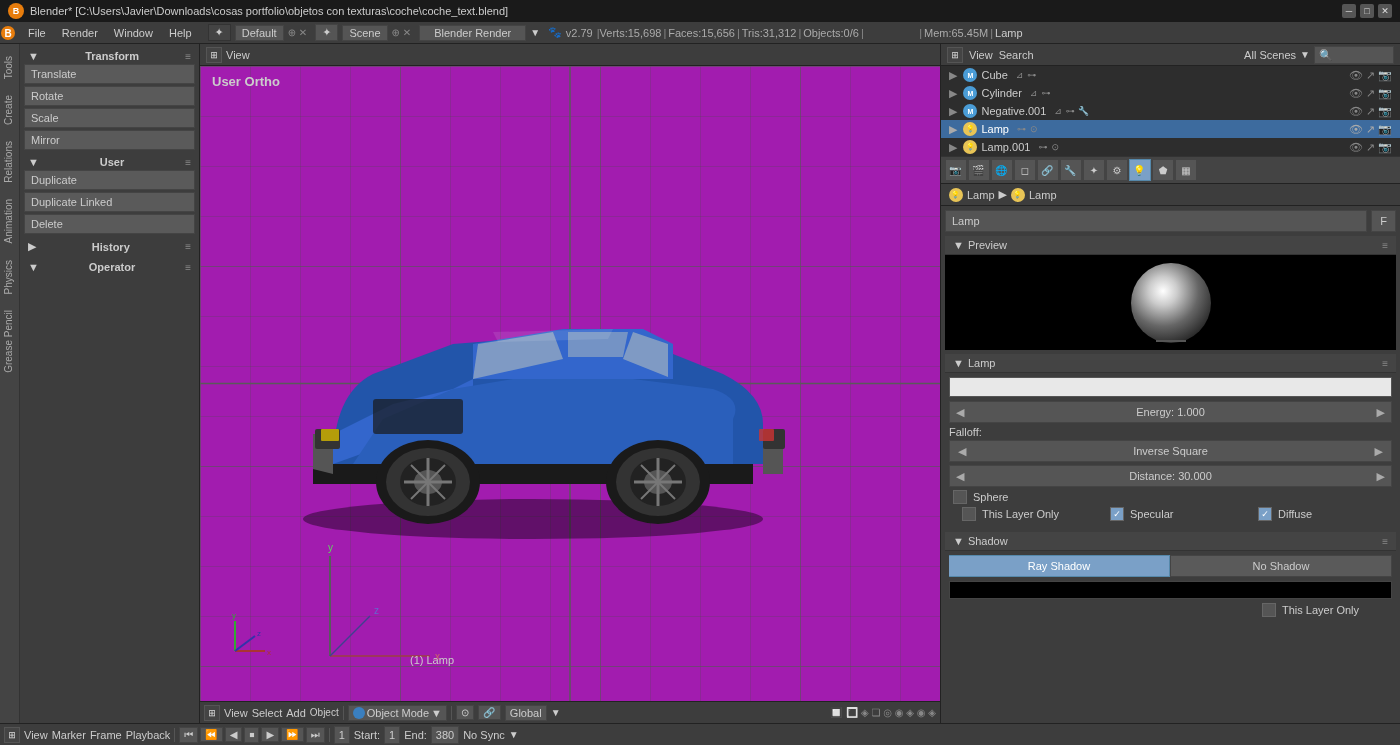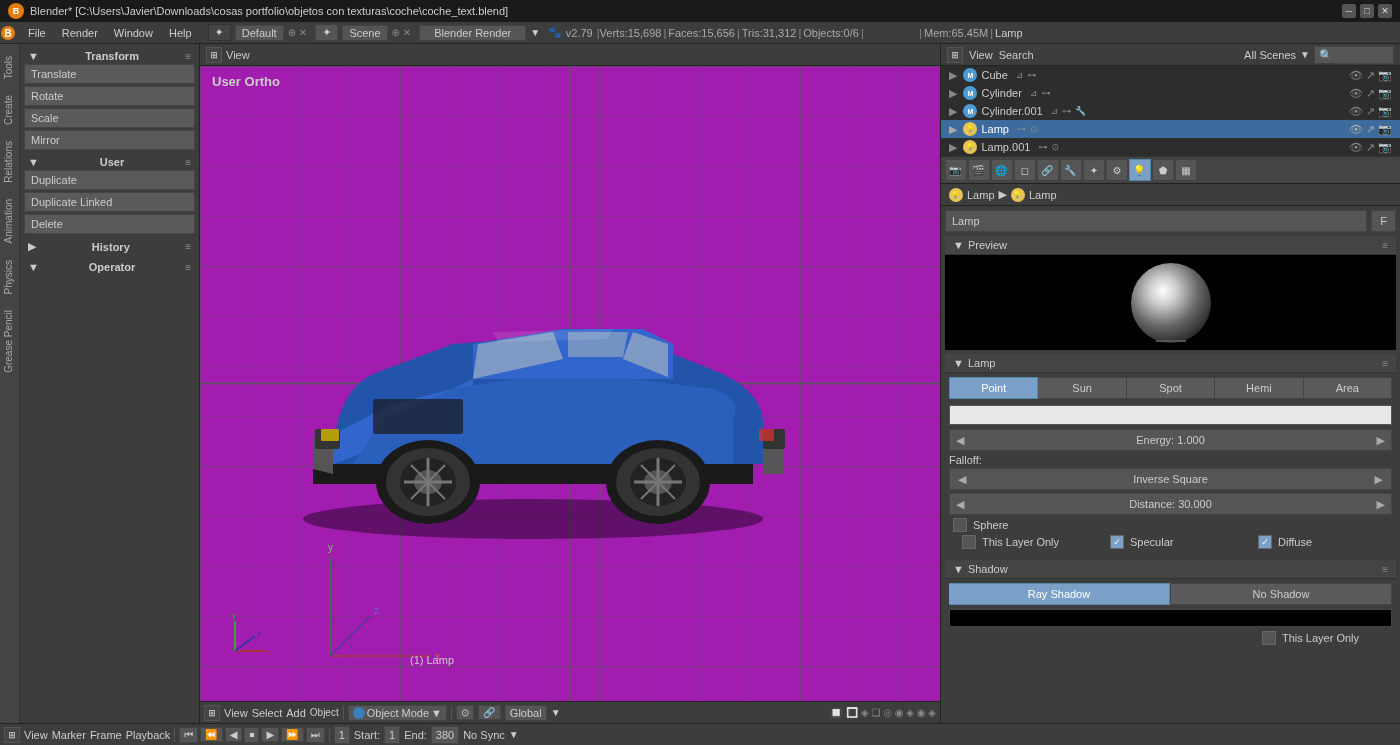--- a/index.html
+++ b/index.html
@@ -314,21 +314,21 @@
         <div style="margin-left:auto; display:flex; gap:3px;">
           <span style="font-size:11px; color:#888; cursor:pointer;">👁</span>
           <span style="font-size:11px; color:#888; cursor:pointer;">↗</span>
           <span style="font-size:11px; color:#888; cursor:pointer;">📷</span>
         </div>
       </div>
 
       <div style="display:flex; align-items:center; padding:2px 8px; font-size:11px; color:#ccc; cursor:pointer; gap:4px;">
         <span style="color:#888; margin-right:2px;">▶</span>
         <div style="width:14px; height:14px; border-radius:50%; background:#4a9cd6; display:flex; align-items:center; justify-content:center; font-size:7px; font-weight:bold; color:white; flex-shrink:0;">M</div>
-        <span>Cylinder.001</span>
+        <span>Negative.001</span>
         <span style="margin-left:4px; color:#888; font-size:9px;">⊿</span>
         <span style="color:#888; font-size:9px;">⊶</span>
         <span style="color:#888; font-size:9px;">🔧</span>
         <div style="margin-left:auto; display:flex; gap:3px;">
           <span style="font-size:11px; color:#888; cursor:pointer;">👁</span>
           <span style="font-size:11px; color:#888; cursor:pointer;">↗</span>
           <span style="font-size:11px; color:#888; cursor:pointer;">📷</span>
         </div>
       </div>
 
@@ -406,27 +406,20 @@
       <div class="section-block" style="margin-top:4px;">
         <div class="section-title">
           <div class="section-title-left">
             <span>▼</span>
             <span>Lamp</span>
           </div>
           <span style="color:#888; font-size:10px;">≡</span>
         </div>
         <div style="padding:4px;">
 
-          <div style="display:flex; margin-bottom:6px;">
-            <button style="flex:1; padding:4px 2px; background:#7aa0c7; border:1px solid #5588aa; color:#fff; font-size:11px; cursor:pointer; text-align:center;">Point</button>
-            <button style="flex:1; padding:4px 2px; background:#5a5a5a; border:1px solid #444; border-left:none; color:#ccc; font-size:11px; cursor:pointer; text-align:center;">Sun</button>
-            <button style="flex:1; padding:4px 2px; background:#5a5a5a; border:1px solid #444; border-left:none; color:#ccc; font-size:11px; cursor:pointer; text-align:center;">Spot</button>
-            <button style="flex:1; padding:4px 2px; background:#5a5a5a; border:1px solid #444; border-left:none; color:#ccc; font-size:11px; cursor:pointer; text-align:center;">Hemi</button>
-            <button style="flex:1; padding:4px 2px; background:#5a5a5a; border:1px solid #444; border-left:none; color:#ccc; font-size:11px; cursor:pointer; text-align:center;">Area</button>
-          </div>
 
           <div style="margin-bottom:4px; height:20px; background:#e8e8e8; border:1px solid #555; display:flex; align-items:center;"></div>
 
           <div style="display:flex; align-items:center; margin-bottom:3px; gap:0;">
             <div style="flex:1; background:#555; border:1px solid #444; color:#ccc; font-size:11px; padding:2px 6px; height:22px; display:flex; align-items:center; justify-content:space-between; cursor:ew-resize;">
               <span style="color:#aaa; cursor:pointer;">◀</span>
               <span><span style="color:#ccc;">Energy:</span> <span>1.000</span></span>
               <span style="color:#aaa; cursor:pointer;">▶</span>
             </div>
           </div>

